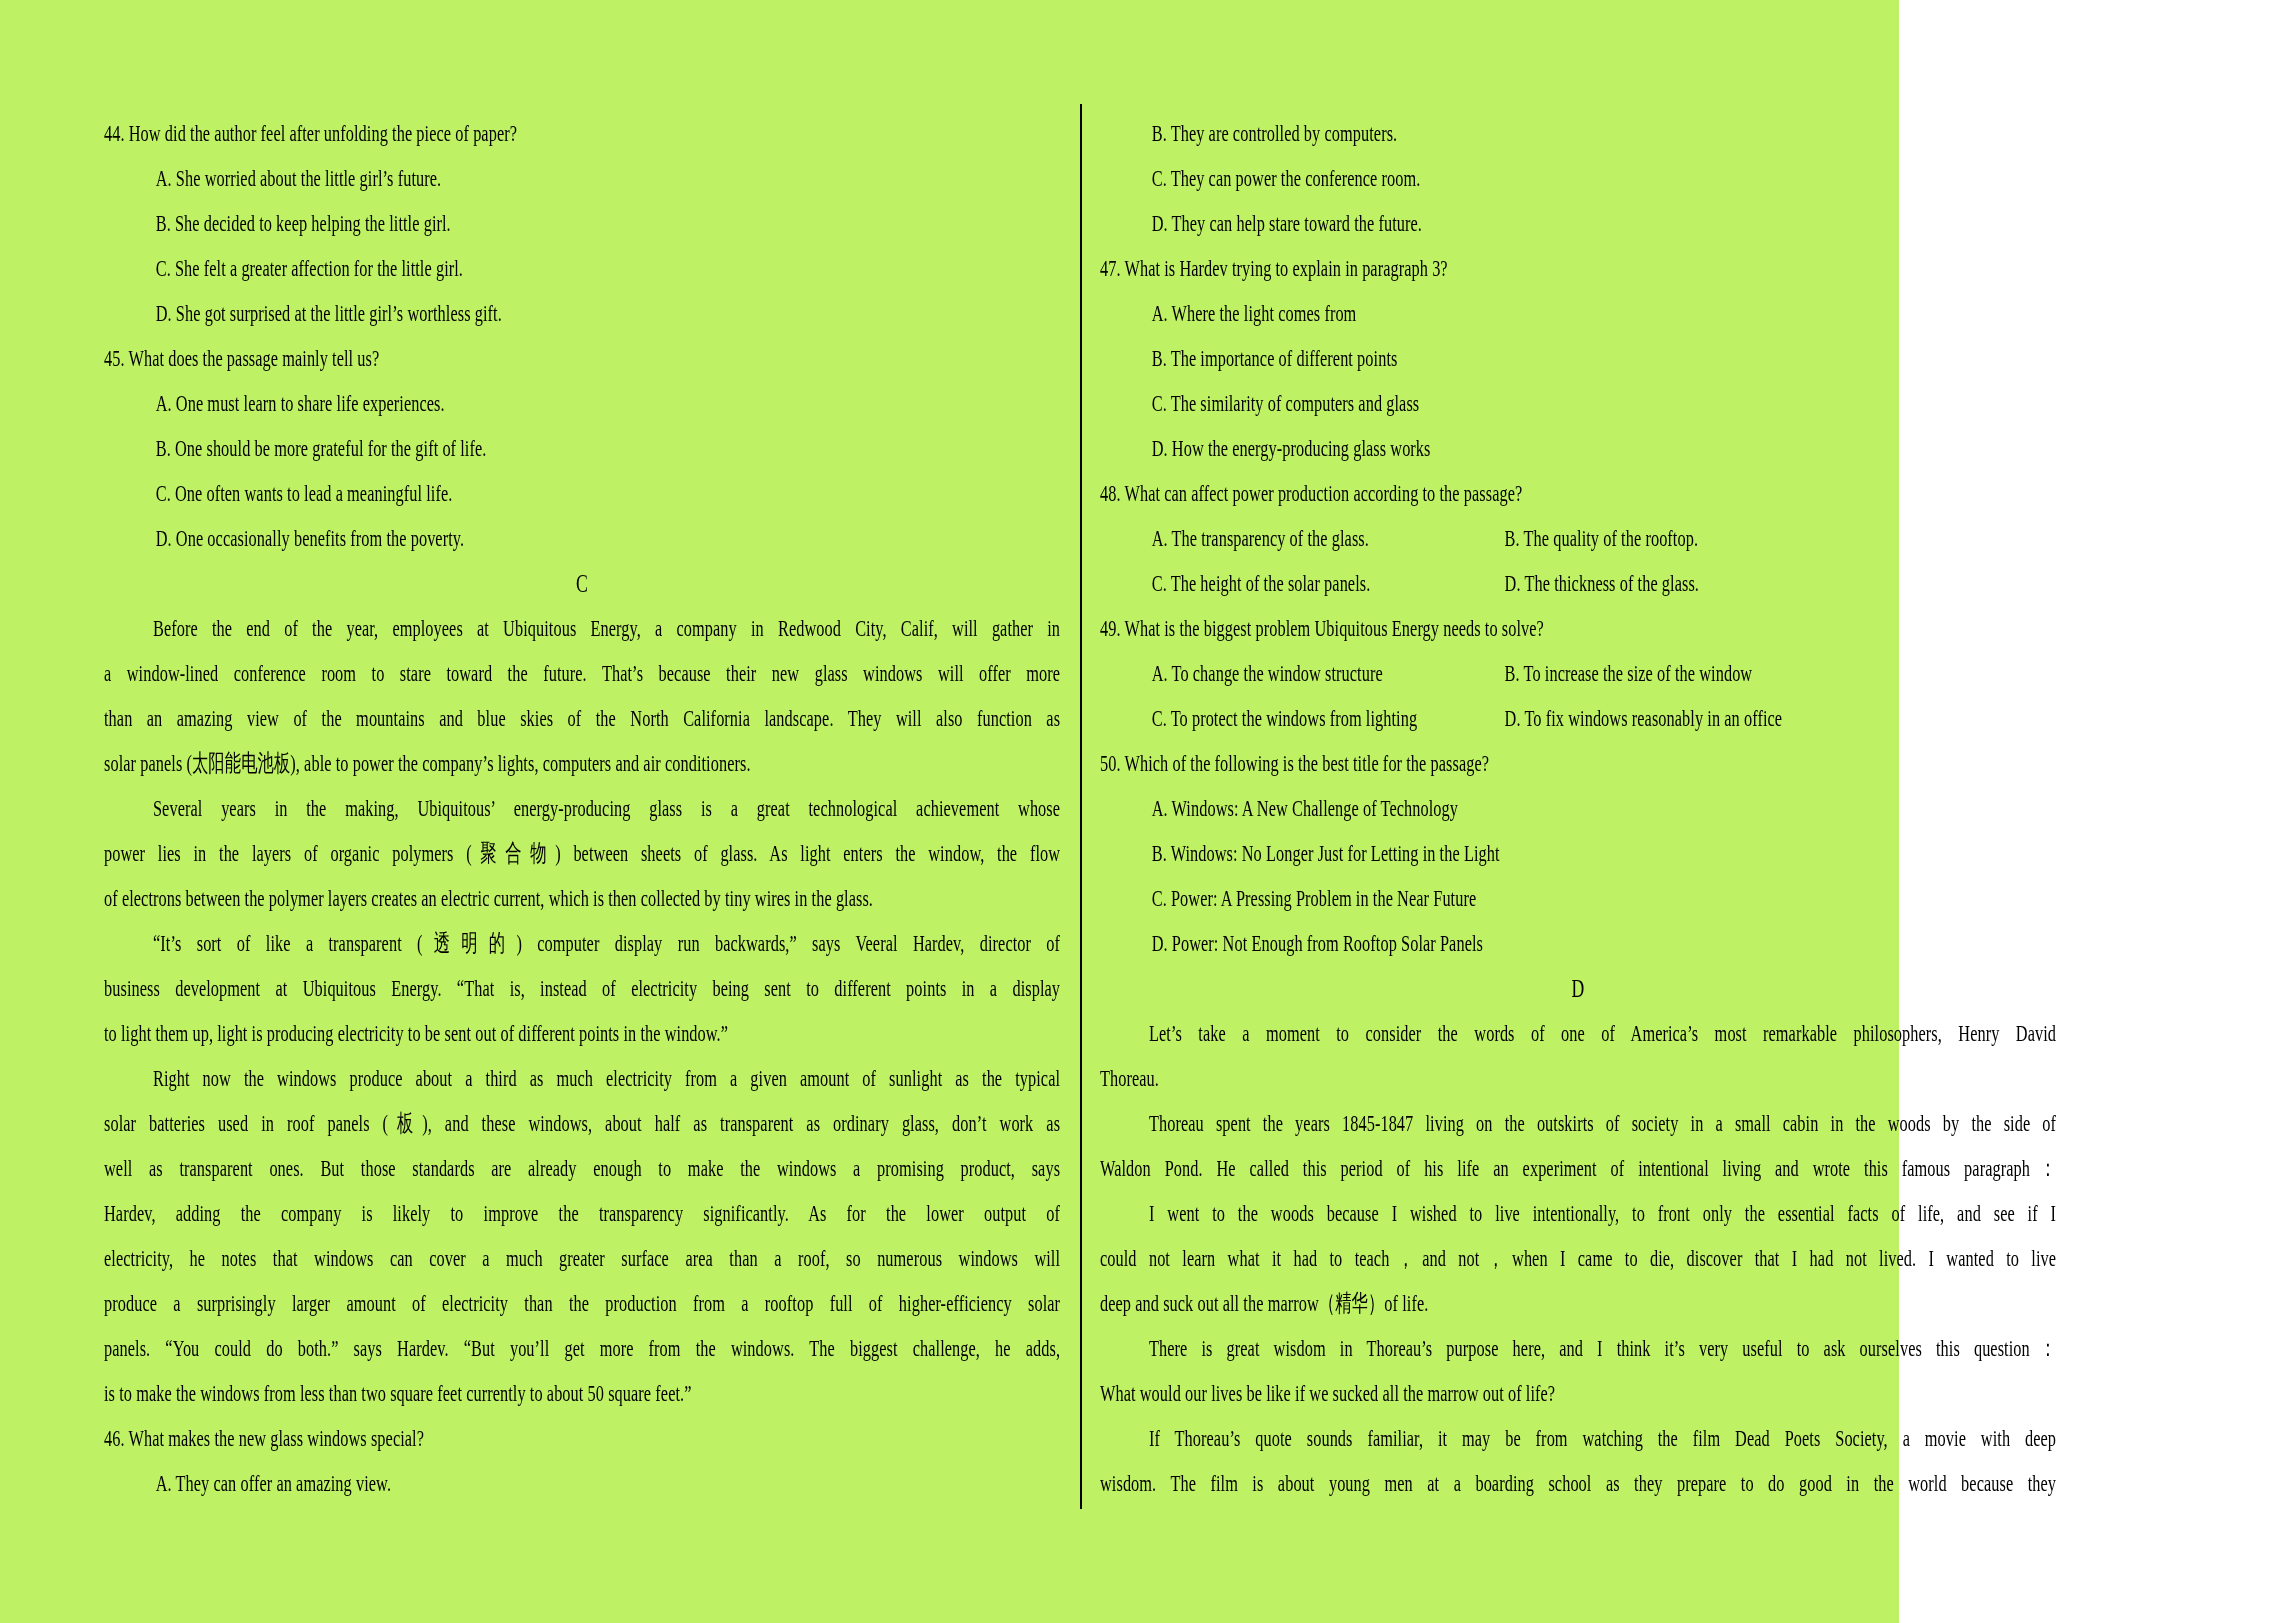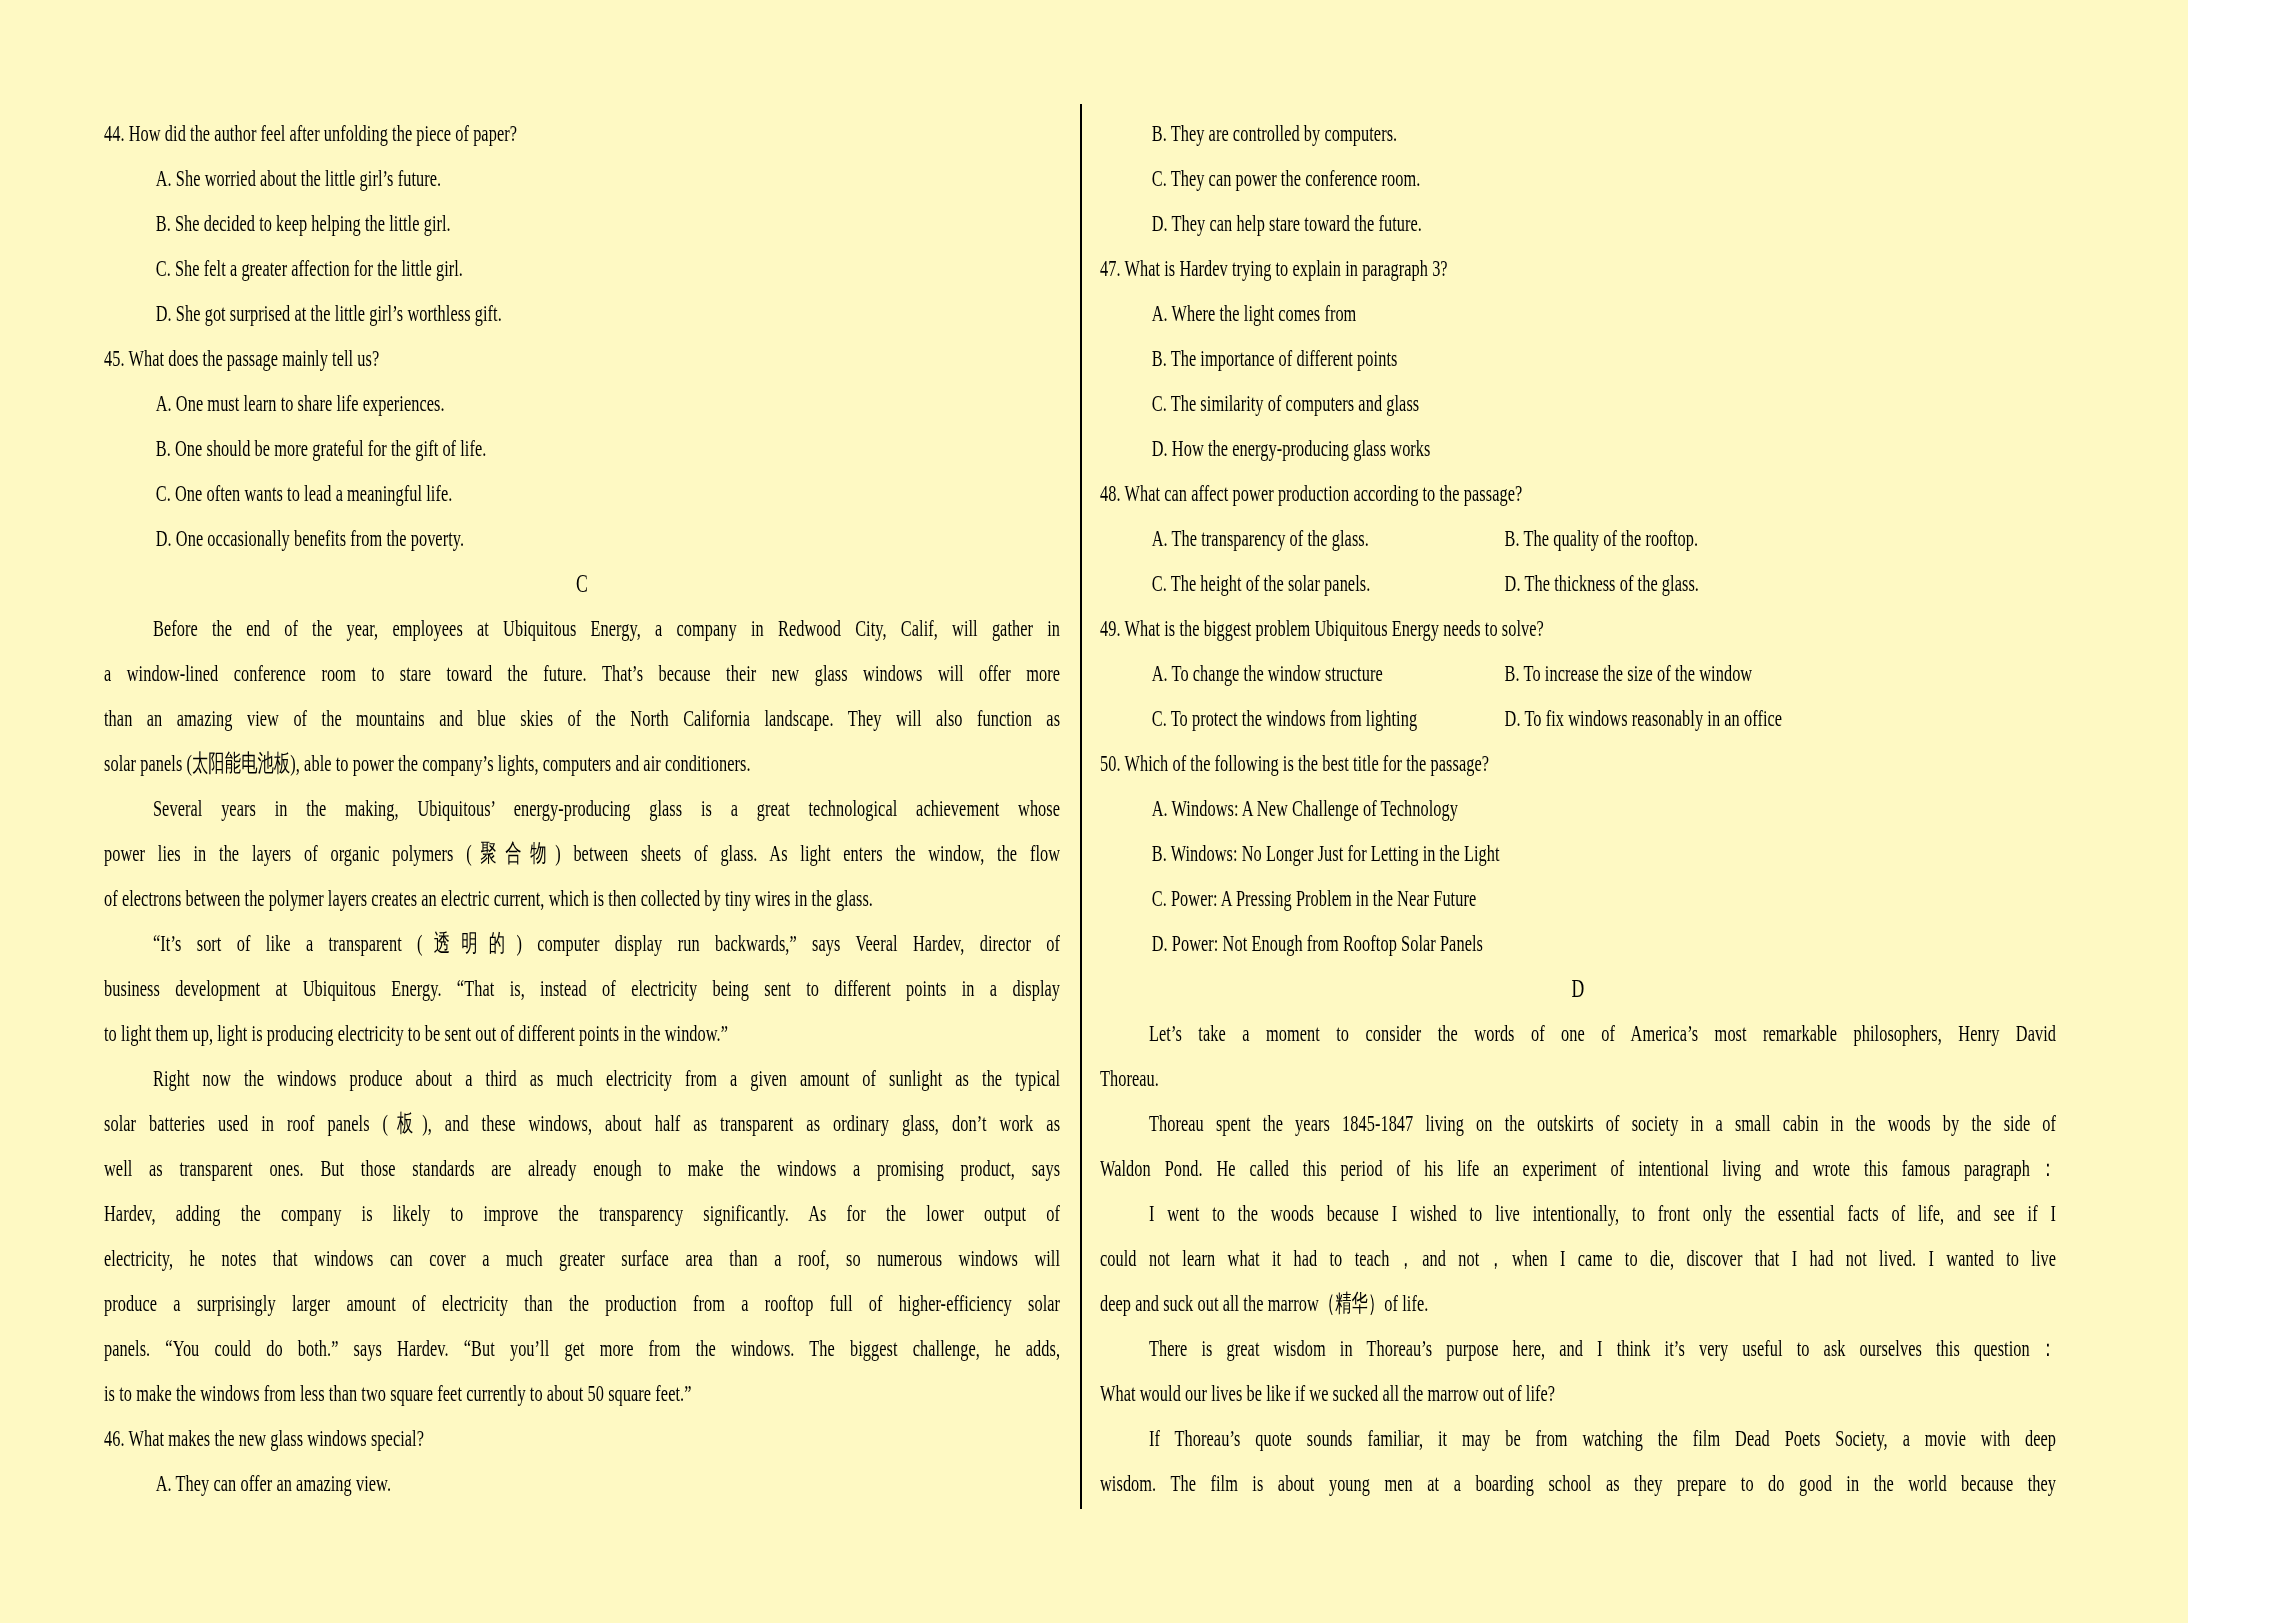--- a/index.html
+++ b/index.html
@@ -4,21 +4,21 @@
 <style>
   html,body{margin:0;padding:0;}
   body{
     width:2295px;height:1624px;
     background:#ffffff;
     position:relative;
     font-family:"Liberation Serif","DejaVu Serif",serif;
     color:#000;
     overflow:hidden;
   }
-  .page{position:absolute;left:0;top:0;width:2188px;height:1624px;background:#fef9c3;}
+  .page{position:absolute;left:0;top:0;width:1899px;height:1624px;background:#bef264;}
   .col{
     position:absolute;top:111px;width:1406px;
     transform:scaleX(0.68);transform-origin:0 0;
     font-size:24px;
   }
   #left-col{left:104px;}
   #right-col{left:1100px;}
   .line{
     height:45px;line-height:45px;
     position:relative;

